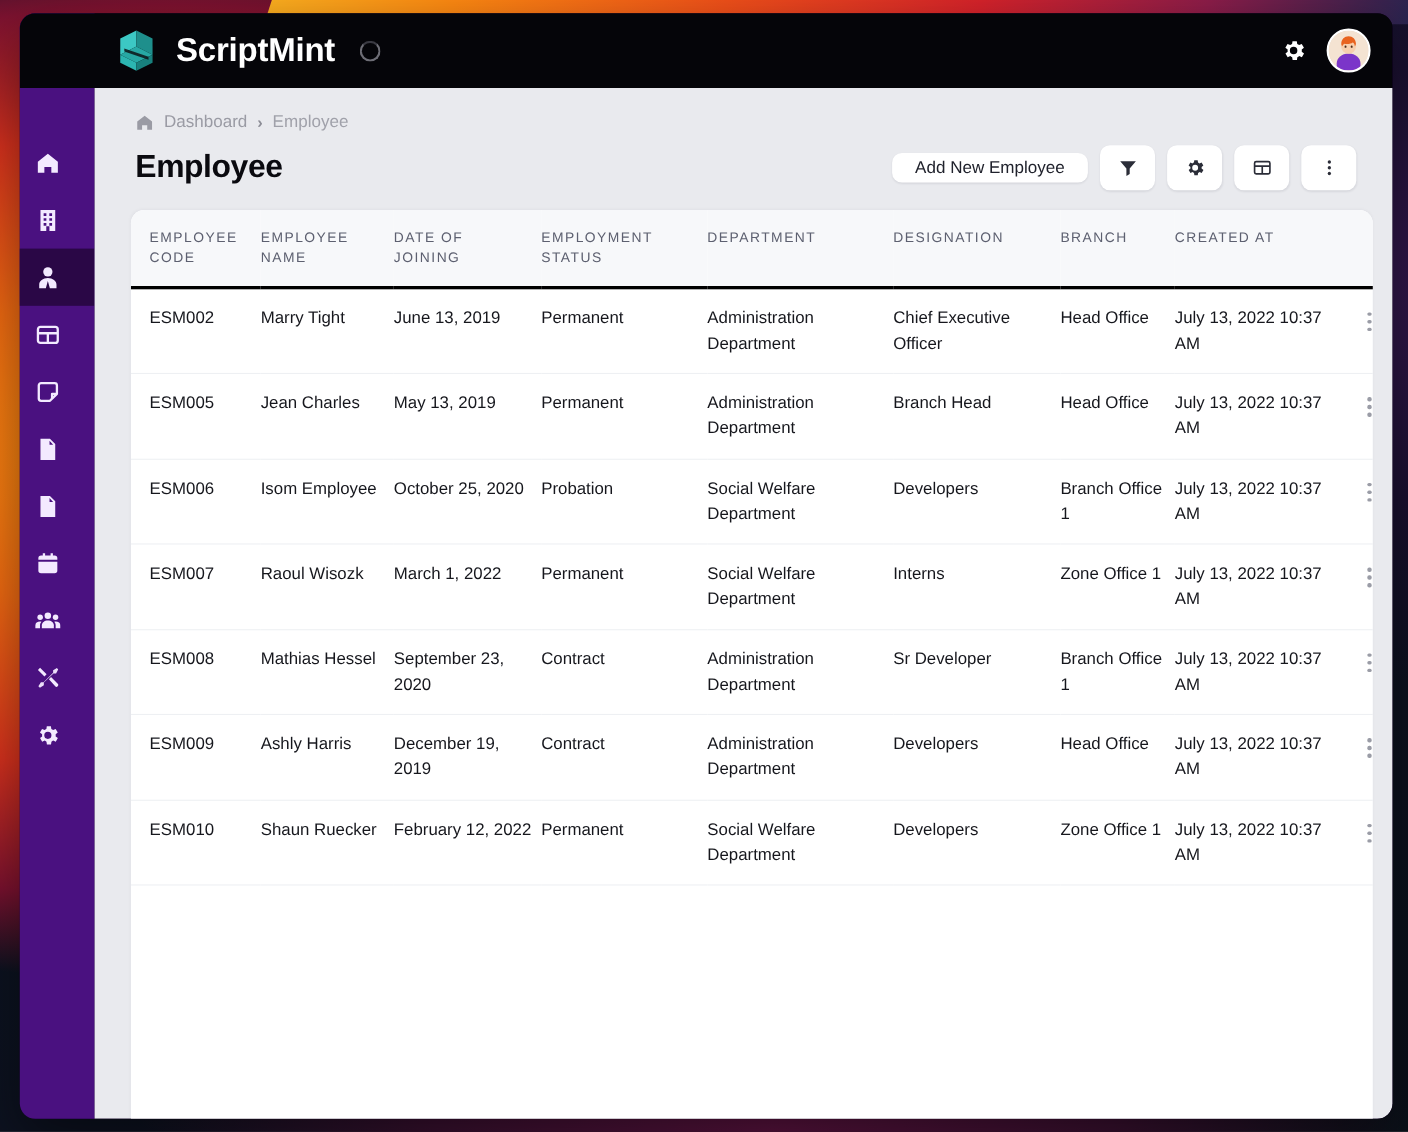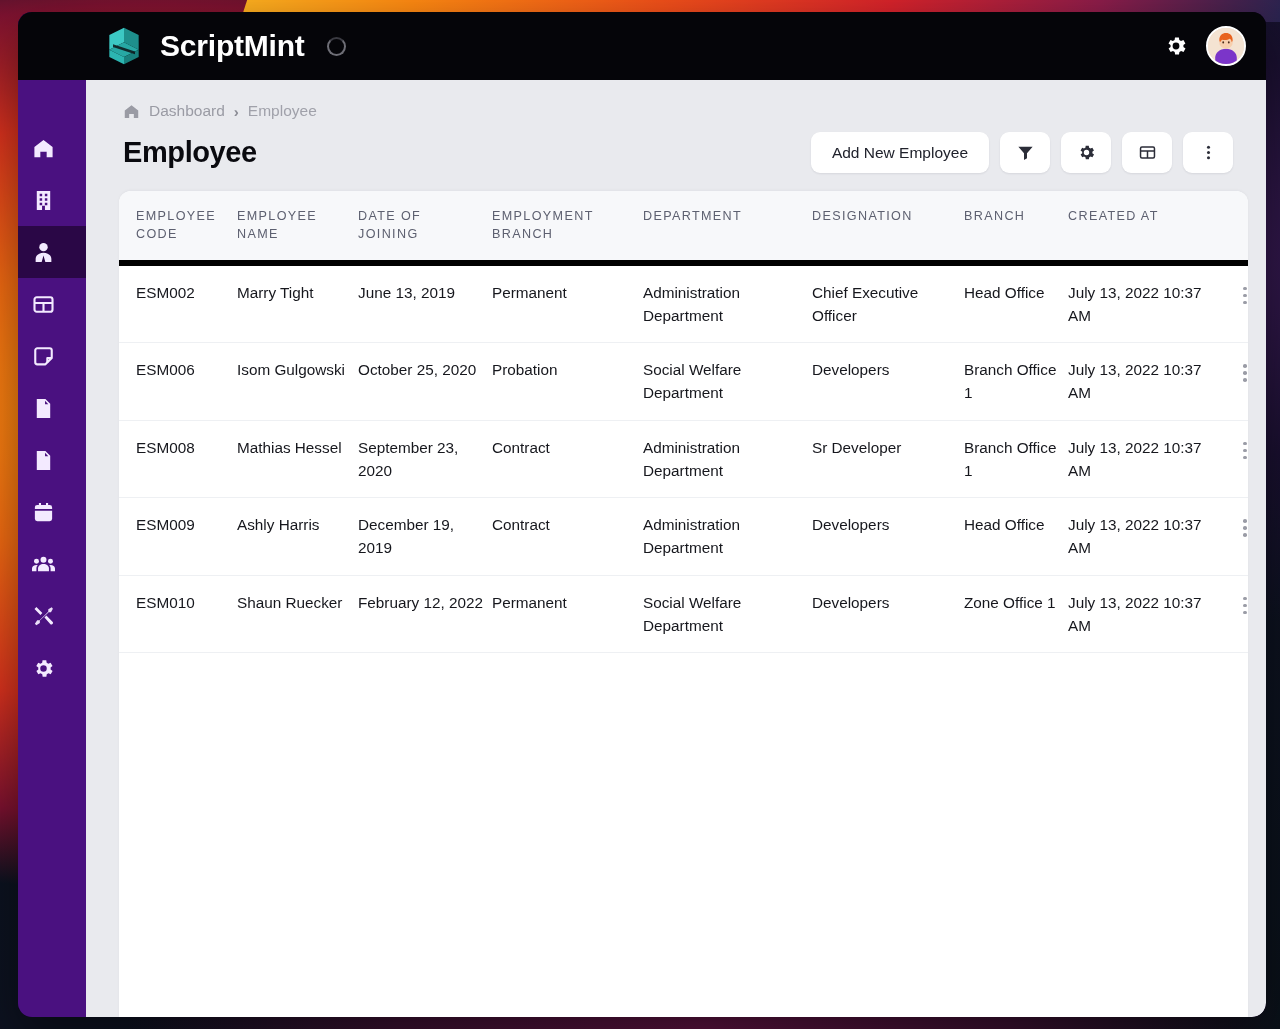--- a/index.html
+++ b/index.html
@@ -76,41 +76,41 @@
   .crumb-home { width: 17px; height: 17px; color: #9a9ba4; }
   .crumb-link { cursor: pointer; color: #9a9ba4; }
   .crumb-sep { font-size: 15px; color: #8c8d96; font-weight: bold; }
   .crumb-current { color: #a0a1aa; }
   .title-row {
     display: flex; align-items: center; padding: 12px 33px 0 37px;
   }
   .page-title { font-size: 29px; font-weight: bold; color: #0a0a0f; letter-spacing: -0.4px; }
   .toolbar { margin-left: auto; display: flex; align-items: center; gap: 11px; }
   .btn-primary {
-    height: 41px; padding: 0 21px; background: #ffffff; border: none; border-radius: 9px;
+    height: 27px; padding: 0 21px; background: #ffffff; border: none; border-radius: 9px;
     font-size: 15.5px; color: #20222c; cursor: pointer; font-family: inherit;
     box-shadow: 0 1px 2px rgba(20,20,40,0.09);
   }
   .btn-icon {
     width: 50px; height: 41px; background: #ffffff; border: none; border-radius: 9px;
     display: flex; align-items: center; justify-content: center; cursor: pointer;
     box-shadow: 0 1px 2px rgba(20,20,40,0.09); color: #2b2d38;
   }
   .btn-icon svg { width: 19px; height: 19px; }
   
   .table-card {
     margin: 18px 18px 0 33px; background: #ffffff; border-radius: 12px 12px 0 0;
     flex: 1; display: flex; flex-direction: column; overflow: hidden;
     box-shadow: 0 -1px 3px rgba(20,20,50,0.04);
   }
   table { width: 100%; border-collapse: collapse; table-layout: fixed; }
   thead th {
     background: #f7f8fa; text-align: left; padding: 16px 8px 16px 0;
     font-size: 12.6px; font-weight: normal; color: #5d6070; letter-spacing: 1.35px;
-    vertical-align: top; line-height: 1.45; border-bottom: 6px solid #000000;
+    vertical-align: top; line-height: 1.45; border-bottom: 3px solid #000000;
   }
   thead th:first-child { padding-left: 17px; }
   tbody td {
     padding: 15px 8px 15px 0; font-size: 15.3px; color: #16171d;
     vertical-align: top; line-height: 1.52; border-bottom: 1px solid #eef0f3;
   }
   tbody td:first-child { padding-left: 17px; }
   tbody tr:last-child td { border-bottom: 1px solid #eef0f3; }
   .col-code { width: 118px; }
   .col-name { width: 121px; }
@@ -286,21 +286,21 @@
               <col class="col-desig">
               <col class="col-branch">
               <col class="col-created">
               <col class="col-menu">
           </colgroup>
           <thead>
             <tr>
               <th>EMPLOYEE CODE</th>
               <th>EMPLOYEE NAME</th>
               <th>DATE OF JOINING</th>
-              <th>EMPLOYMENT BRANCH</th>
+              <th>EMPLOYMENT STATUS</th>
               <th>DEPARTMENT</th>
               <th>DESIGNATION</th>
               <th>BRANCH</th>
               <th>CREATED AT</th>
               <th></th>
             </tr>
           </thead>
           <tbody id="table-body">
               <tr>
                 <td>ESM002</td>
@@ -313,27 +313,61 @@
                 <td>July 13, 2022 10:37 AM</td>
                 <td>
                   <div class="row-menu">
                     <i></i>
                     <i></i>
                     <i></i>
                   </div>
                 </td>
               </tr>
               <tr>
+                <td>ESM005</td>
+                <td>Jean Charles</td>
+                <td>May 13, 2019</td>
+                <td>Permanent</td>
+                <td>Administration Department</td>
+                <td>Branch Head</td>
+                <td>Head Office</td>
+                <td>July 13, 2022 10:37 AM</td>
+                <td>
+                  <div class="row-menu">
+                    <i></i>
+                    <i></i>
+                    <i></i>
+                  </div>
+                </td>
+              </tr>
+              <tr>
                 <td>ESM006</td>
-                <td>Isom Gulgowski</td>
+                <td>Isom Employee</td>
                 <td>October 25, 2020</td>
                 <td>Probation</td>
                 <td>Social Welfare Department</td>
                 <td>Developers</td>
                 <td>Branch Office 1</td>
+                <td>July 13, 2022 10:37 AM</td>
+                <td>
+                  <div class="row-menu">
+                    <i></i>
+                    <i></i>
+                    <i></i>
+                  </div>
+                </td>
+              </tr>
+              <tr>
+                <td>ESM007</td>
+                <td>Raoul Wisozk</td>
+                <td>March 1, 2022</td>
+                <td>Permanent</td>
+                <td>Social Welfare Department</td>
+                <td>Interns</td>
+                <td>Zone Office 1</td>
                 <td>July 13, 2022 10:37 AM</td>
                 <td>
                   <div class="row-menu">
                     <i></i>
                     <i></i>
                     <i></i>
                   </div>
                 </td>
               </tr>
               <tr>

